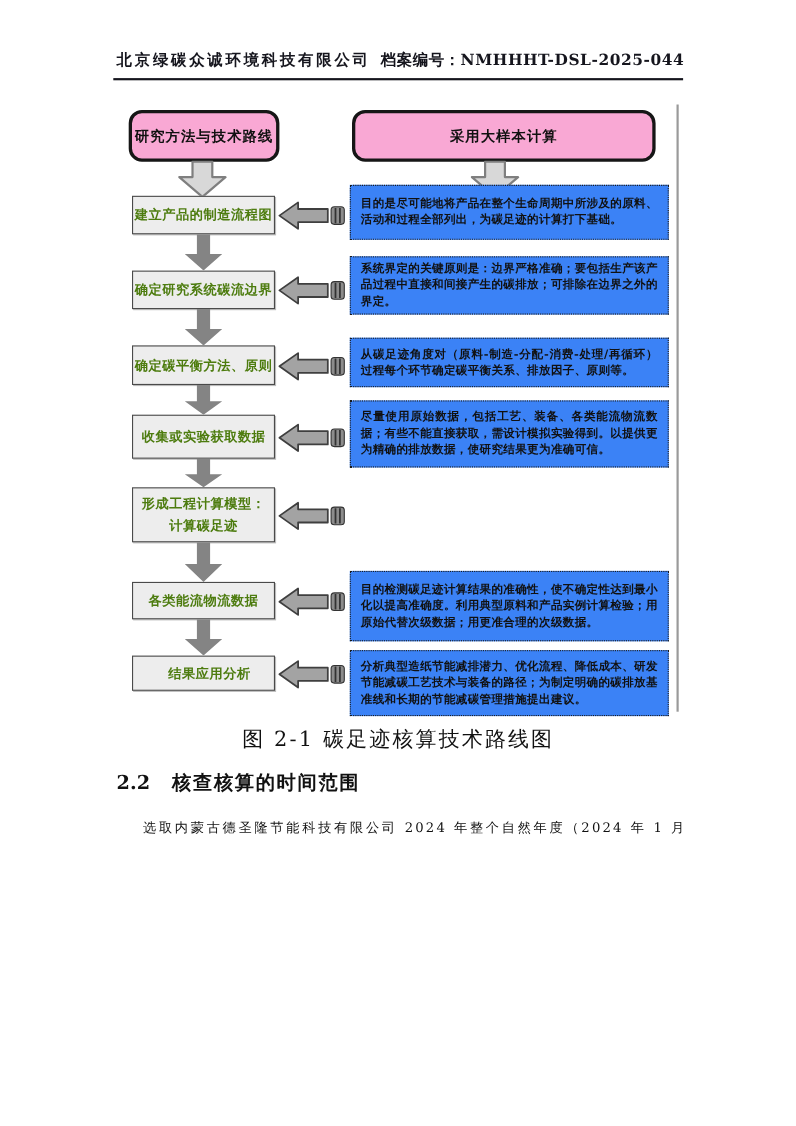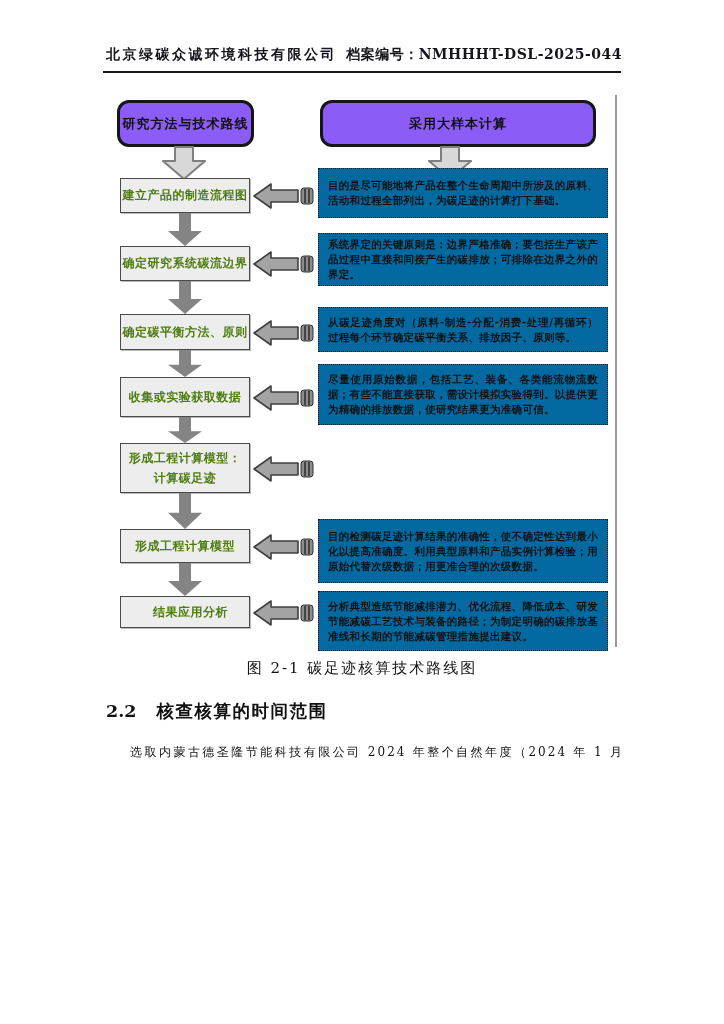--- a/index.html
+++ b/index.html
@@ -5,36 +5,36 @@
   html,body{margin:0;padding:0;background:#fff;}
   .page{position:relative;width:724px;height:778px;background:#fff;overflow:hidden;
         font-family:"DejaVu Serif","Liberation Serif",serif;color:#111;}
   
   .hdr-company{position:absolute;left:106px;top:46px;font-size:14px;font-weight:bold;
                letter-spacing:2.5px;color:#15151d;}
   .hdr-file{position:absolute;right:102px;top:46px;font-size:14px;font-weight:bold;
             letter-spacing:.5px;color:#15151d;}
   .hdr-rule{position:absolute;left:103px;top:71px;width:518px;height:2px;background:#15151d;}
   
-  .title-box{position:absolute;border:3px solid #161616;border-radius:12px;background:#8b5cf6;
+  .title-box{position:absolute;border:3px solid #161616;border-radius:12px;background:#f9a8d4;
              display:flex;align-items:center;justify-content:center;font-size:13px;
              font-weight:bold;letter-spacing:1px;color:#111;box-sizing:border-box;}
   .flow-box{position:absolute;background:#ededed;border:1.6px solid #4a4a4a;
             box-sizing:border-box;display:flex;align-items:center;justify-content:center;
             text-align:center;font-size:12px;font-weight:bold;color:#4d7c0f;
             box-shadow:1px 1px 0 #bbb;}
   .flow-box span{white-space:pre-line;line-height:1.7;letter-spacing:.5px;}
-  .task-box{position:absolute;left:318px;width:290px;background:#0369a1;border:1.6px dotted #1a1a1a;
+  .task-box{position:absolute;left:318px;width:290px;background:#3b82f6;border:1.6px dotted #1a1a1a;
             box-sizing:border-box;padding:5px 9px;font-size:10.5px;font-weight:bold;
             line-height:15px;color:#111;text-align:justify;letter-spacing:.3px;
             display:flex;align-items:center;}
   .arrow-abs{position:absolute;line-height:0;}
   .v-line{position:absolute;left:615px;top:95px;width:2px;height:552px;background:#9a9a9a;}
   
-  .caption{position:absolute;left:0;top:659px;width:724px;text-align:center;font-size:15px;
+  .caption{position:absolute;left:0;top:659px;width:724px;text-align:center;font-size:19px;
            letter-spacing:2px;color:#111;}
   .h2{position:absolute;left:106px;top:699px;font-size:17.5px;font-weight:bold;color:#111;
       letter-spacing:1.5px;}
   .h2 .num{margin-right:20px;letter-spacing:0;}
   .para{position:absolute;left:106px;top:733px;width:518px;font-size:12px;line-height:38px;
         text-align:justify;text-indent:2em;letter-spacing:2px;color:#111;}
   .pagenum{position:absolute;left:0;top:936px;width:724px;text-align:left;font-size:12px;color:#111;}
 </style>
 </head>
 <body>
@@ -73,21 +73,21 @@
       <span>确定碳平衡方法、原则</span>
     </div>
   <div class="flow-box" style="left:120px;top:377px;width:130px;height:40px;">
       <span>收集或实验获取数据</span>
     </div>
   <div class="flow-box" style="left:120px;top:443px;width:130px;height:50px;">
       <span>形成工程计算模型：
 计算碳足迹</span>
     </div>
   <div class="flow-box" style="left:120px;top:529px;width:130px;height:34px;">
-      <span>形成工程计算模型</span>
+      <span>各类能流物流数据</span>
     </div>
   <div class="flow-box" style="left:120px;top:596px;width:130px;height:32px;padding-left:11px;">
       <span>结果应用分析</span>
     </div>
 
   <div class="arrow-abs" style="left:168px;top:213px;"><svg width="34" height="33" viewBox="0 0 34 33" preserveAspectRatio="none">
         <polygon points="11,0 11,18 0,18 17,33 34,18 23,18 23,0" fill="#848484"></polygon>
       </svg></div>
   <div class="arrow-abs" style="left:168px;top:281px;"><svg width="34" height="33" viewBox="0 0 34 33" preserveAspectRatio="none">
         <polygon points="11,0 11,18 0,18 17,33 34,18 23,18 23,0" fill="#848484"></polygon>

